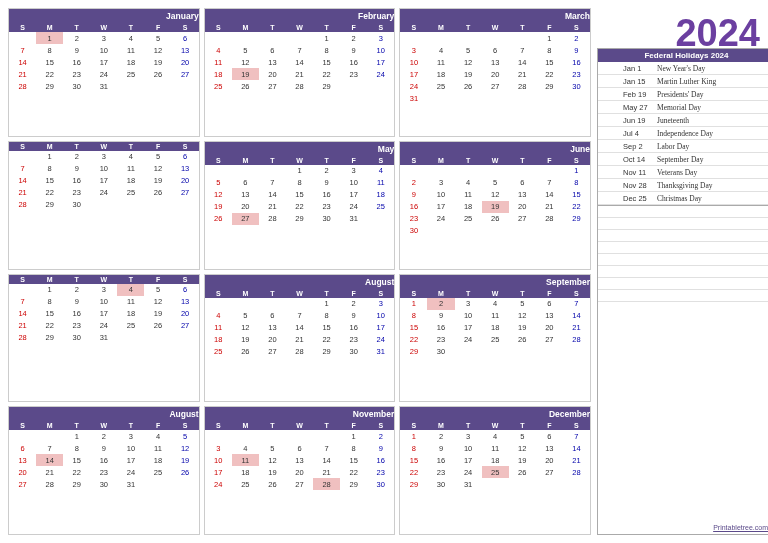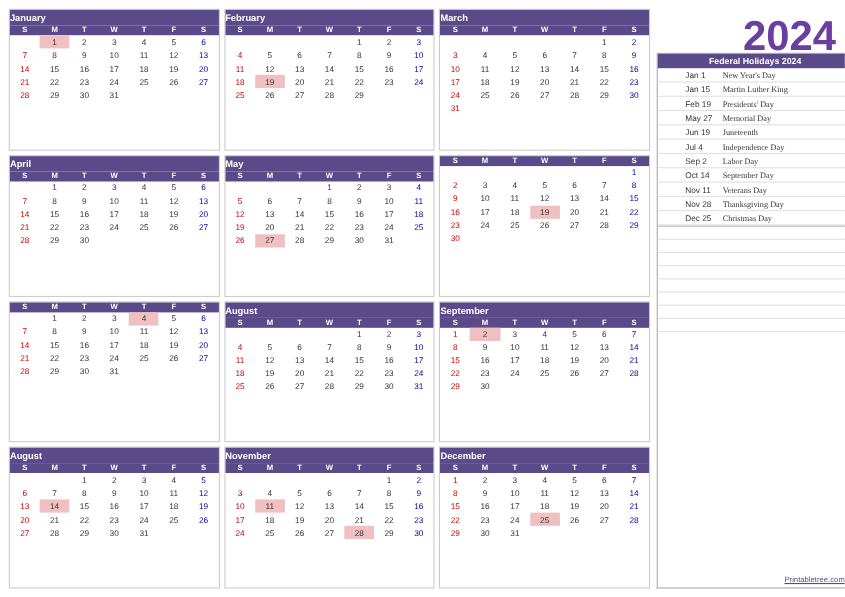--- a/index.html
+++ b/index.html
@@ -47,21 +47,21 @@
 
     .calendar {
       flex: 1;
       border: 1px solid #ccc;
       font-size: 7.5px;
     }
 
     .cal-header {
       background: #5b4a8a;
       color: #fff;
-      text-align: left;
+      text-align: right;
       font-weight: bold;
       font-size: 8.5px;
       padding: 2px 0;
     }
 
     .cal-days-header {
       display: grid;
       grid-template-columns: repeat(7, 1fr);
       background: #5b4a8a;
     }
@@ -303,21 +303,20 @@
               <div class="cal-cell">27</div>
               <div class="cal-cell">28</div>
               <div class="cal-cell">29</div>
               <div class="cal-cell saturday">30</div>
               <div class="cal-cell sunday">31</div>
             </div>
           </div>
         </div>
         <div class="calendar-row">
           <div class="calendar">
-            <div class="cal-header">April</div>
             <div class="cal-days-header">
               <span>S</span>
               <span>M</span>
               <span>T</span>
               <span>W</span>
               <span>T</span>
               <span>F</span>
               <span>S</span>
             </div>
             <div class="cal-grid">
@@ -396,20 +395,21 @@
               <div class="cal-cell saturday">25</div>
               <div class="cal-cell sunday">26</div>
               <div class="cal-cell holiday">27</div>
               <div class="cal-cell">28</div>
               <div class="cal-cell">29</div>
               <div class="cal-cell">30</div>
               <div class="cal-cell">31</div>
             </div>
           </div>
           <div class="calendar">
+            <div class="cal-header">June</div>
             <div class="cal-days-header">
               <span>S</span>
               <span>M</span>
               <span>T</span>
               <span>W</span>
               <span>T</span>
               <span>F</span>
               <span>S</span>
             </div>
             <div class="cal-grid">

